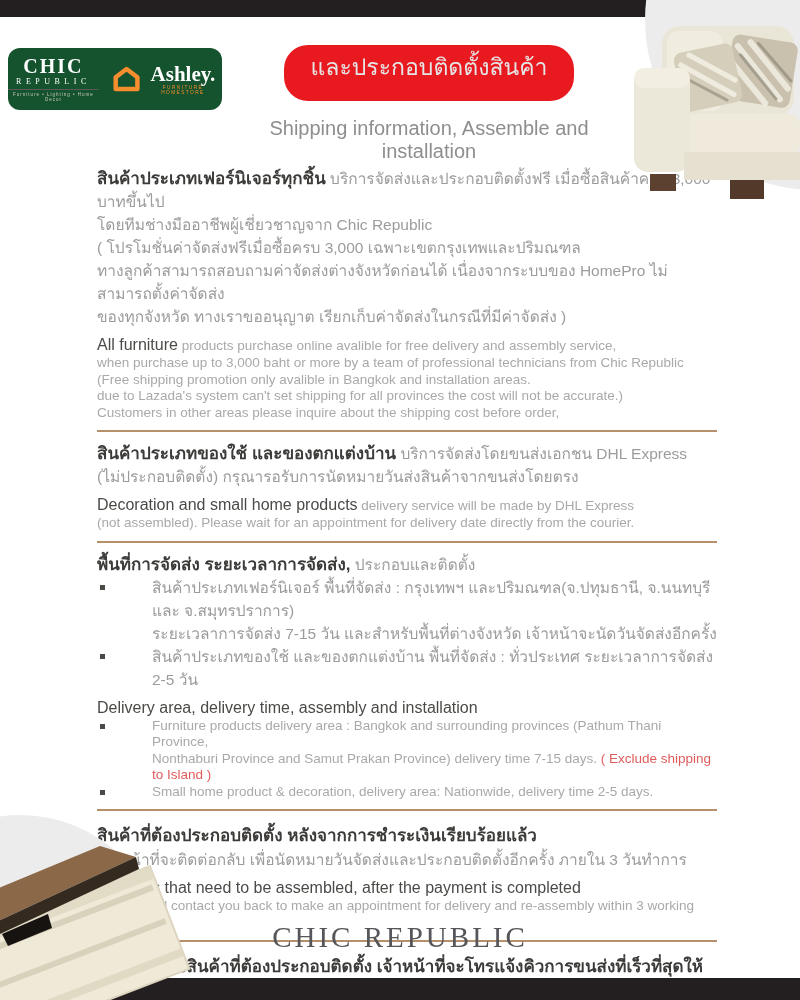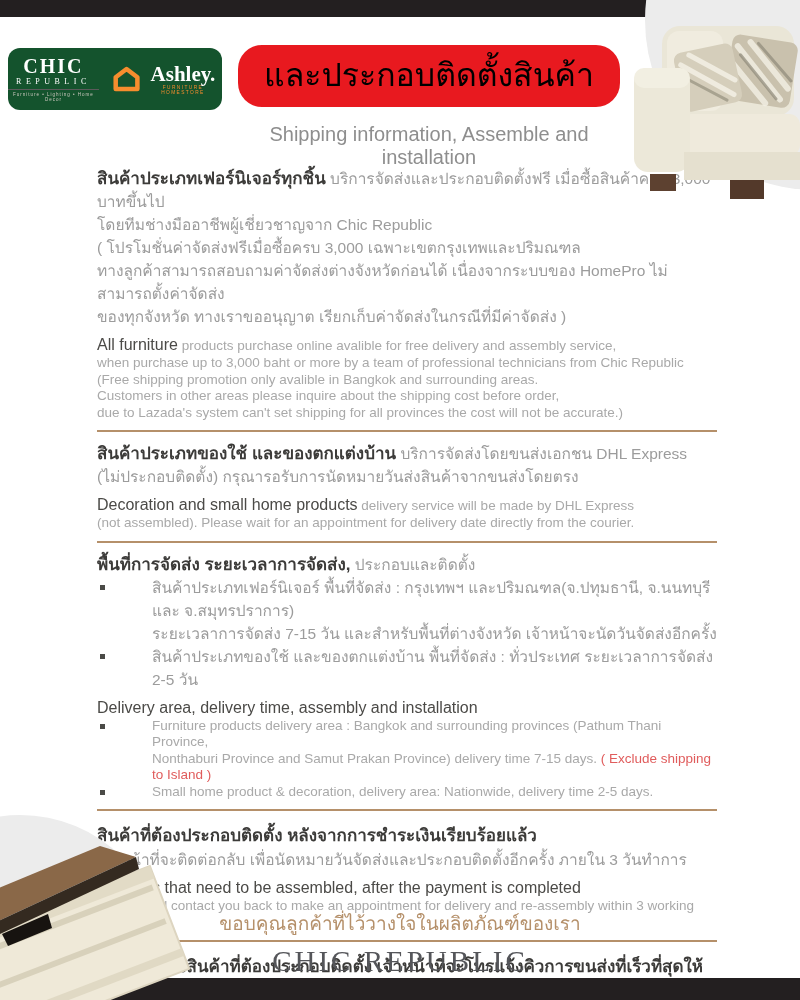--- a/index.html
+++ b/index.html
@@ -30,22 +30,22 @@
   .chic-tag  { font-size:4.5px; letter-spacing:1px; color:#cfcac0; margin-top:3px;
                border-top:1px solid #5a5a5a; padding-top:2px; font-family:"Liberation Sans", sans-serif; }
   .ashley { display:flex; align-items:center; gap:4px;justify-content:flex-end; }
   .ashley-text { text-align:center; }
   .ashley-name { color:#fff; font-family:"Liberation Serif", serif; font-weight:bold; font-size:21px; line-height:20px; }
   .ashley-sub  { color:#f68d2e; font-size:4.8px; letter-spacing:1.4px; margin-top:1px; }
 
   
   .header { position:absolute; left:225px; top:36px; width:408px; text-align:center; z-index:4; }
   .title  { font-size:42px; font-weight:bold; color:#2b2927; letter-spacing:0px; }
-  .badge  { display:inline-block; margin-top:9px; background:#e8191f; color:#000000;
-            font-size:32px; padding:4px 26px 7px; border-radius:24px; }
+  .badge  { display:inline-block; margin-top:9px; background:#e8191f; color:#e5e5e5;
+            font-size:23px; padding:4px 26px 16px; border-radius:24px; }
   .subtitle { margin-top:16px; font-size:20px; color:#8e8e8e; }
 
   
   .content { position:absolute; left:97px; top:167px; width:620px; z-index:4; }
   .th-lead { font-size:17px; font-weight:bold; color:#3c3b39; }
   .th-body { font-size:15.5px; color:#9c9c9c; line-height:23px; }
   .th-line { font-size:15.5px; color:#9c9c9c; line-height:23px; }
   .en-lead { font-size:16px; font-weight:normal; color:#4b4a47; line-height:21px; }
   .en-body { font-size:13.5px; color:#a9a9a9; line-height:16.5px; }
   .en-line { font-size:13.5px; color:#a9a9a9; line-height:16.5px; } .gap6 { height:6px; }
@@ -121,23 +121,23 @@
     <div class="th-line">โดยทีมช่างมืออาชีพผู้เชี่ยวชาญจาก Chic Republic</div>
     <div class="th-line">( โปรโมชั่นค่าจัดส่งฟรีเมื่อซื้อครบ 3,000 เฉพาะเขตกรุงเทพและปริมณฑล</div>
     <div class="th-line">ทางลูกค้าสามารถสอบถามค่าจัดส่งต่างจังหวัดก่อนได้ เนื่องจากระบบของ HomePro ไม่สามารถตั้งค่าจัดส่ง</div>
     <div class="th-line">ของทุกจังหวัด ทางเราขออนุญาต เรียกเก็บค่าจัดส่งในกรณีที่มีค่าจัดส่ง )</div>
     <div class="gap6"></div>
     <div class="en-body">
       <span class="en-lead">All furniture</span>
       <span>products purchase online avalible for free delivery and assembly service,</span>
     </div>
     <div class="en-line">when purchase up to 3,000 baht or more by a team of professional technicians from Chic Republic</div>
-    <div class="en-line">(Free shipping promotion only avalible in Bangkok and surrounding areas.</div>
+    <div class="en-line">(Free shipping promotion only avalible in Bangkok and installation areas.</div>
+    <div class="en-line">due to Lazada's system can't set shipping for all provinces the cost will not be accurate.)</div>
     <div class="en-line">Customers in other areas please inquire about the shipping cost before order,</div>
-    <div class="en-line">due to Lazada's system can't set shipping for all provinces the cost will not be accurate.)</div>
   </div>
   <hr class="sep">
 
   <div>
     <div class="th-body">
       <span class="th-lead">สินค้าประเภทของใช้ และของตกแต่งบ้าน</span>
       <span>บริการจัดส่งโดยขนส่งเอกชน DHL Express</span>
     </div>
     <div class="th-line">(ไม่ประกอบติดตั้ง) กรุณารอรับการนัดหมายวันส่งสินค้าจากขนส่งโดยตรง</div>
     <div class="gap6"></div>
@@ -192,21 +192,20 @@
 
   <div>
     <div class="th-lead">คิวการจัดส่งสินค้าที่ต้องประกอบติดตั้ง เจ้าหน้าที่จะโทรแจ้งคิวการขนส่งที่เร็วที่สุดให้กับลูกค้า</div>
     <div class="th-line">(ตามลำดับคำสั่งซื้อ) โดยลูกค้าสามารถระบุวัน-เวลา ที่สะดวกรับสินค้า จากวัน-เวลา ที่เจ้าหน้าที่จัดคิวให้ได้</div>
 
   </div>
 
 </div>
 
 <div class="footer">
-  <div class="thanks">ขอบคุณลูกค้าที่ไว้วางใจในผลิตภัณฑ์ของเรา</div>
   <div class="brand">CHIC REPUBLIC</div>
 </div>
 
 <div class="circle circle-bl"></div>
 <div class="table-wrap">
   <svg width="215" height="158" viewBox="0 0 215 158">
     <g transform="rotate(-21 80 100)">
       <rect x="-12" y="62" width="205" height="110" fill="#efe9d8" stroke="#ddd5c0" stroke-width="2"></rect>
       <rect x="-12" y="62" width="205" height="13" fill="#e2dbc6"></rect>
       <rect x="-8" y="80" width="196" height="6" fill="#d8d1bb"></rect>

